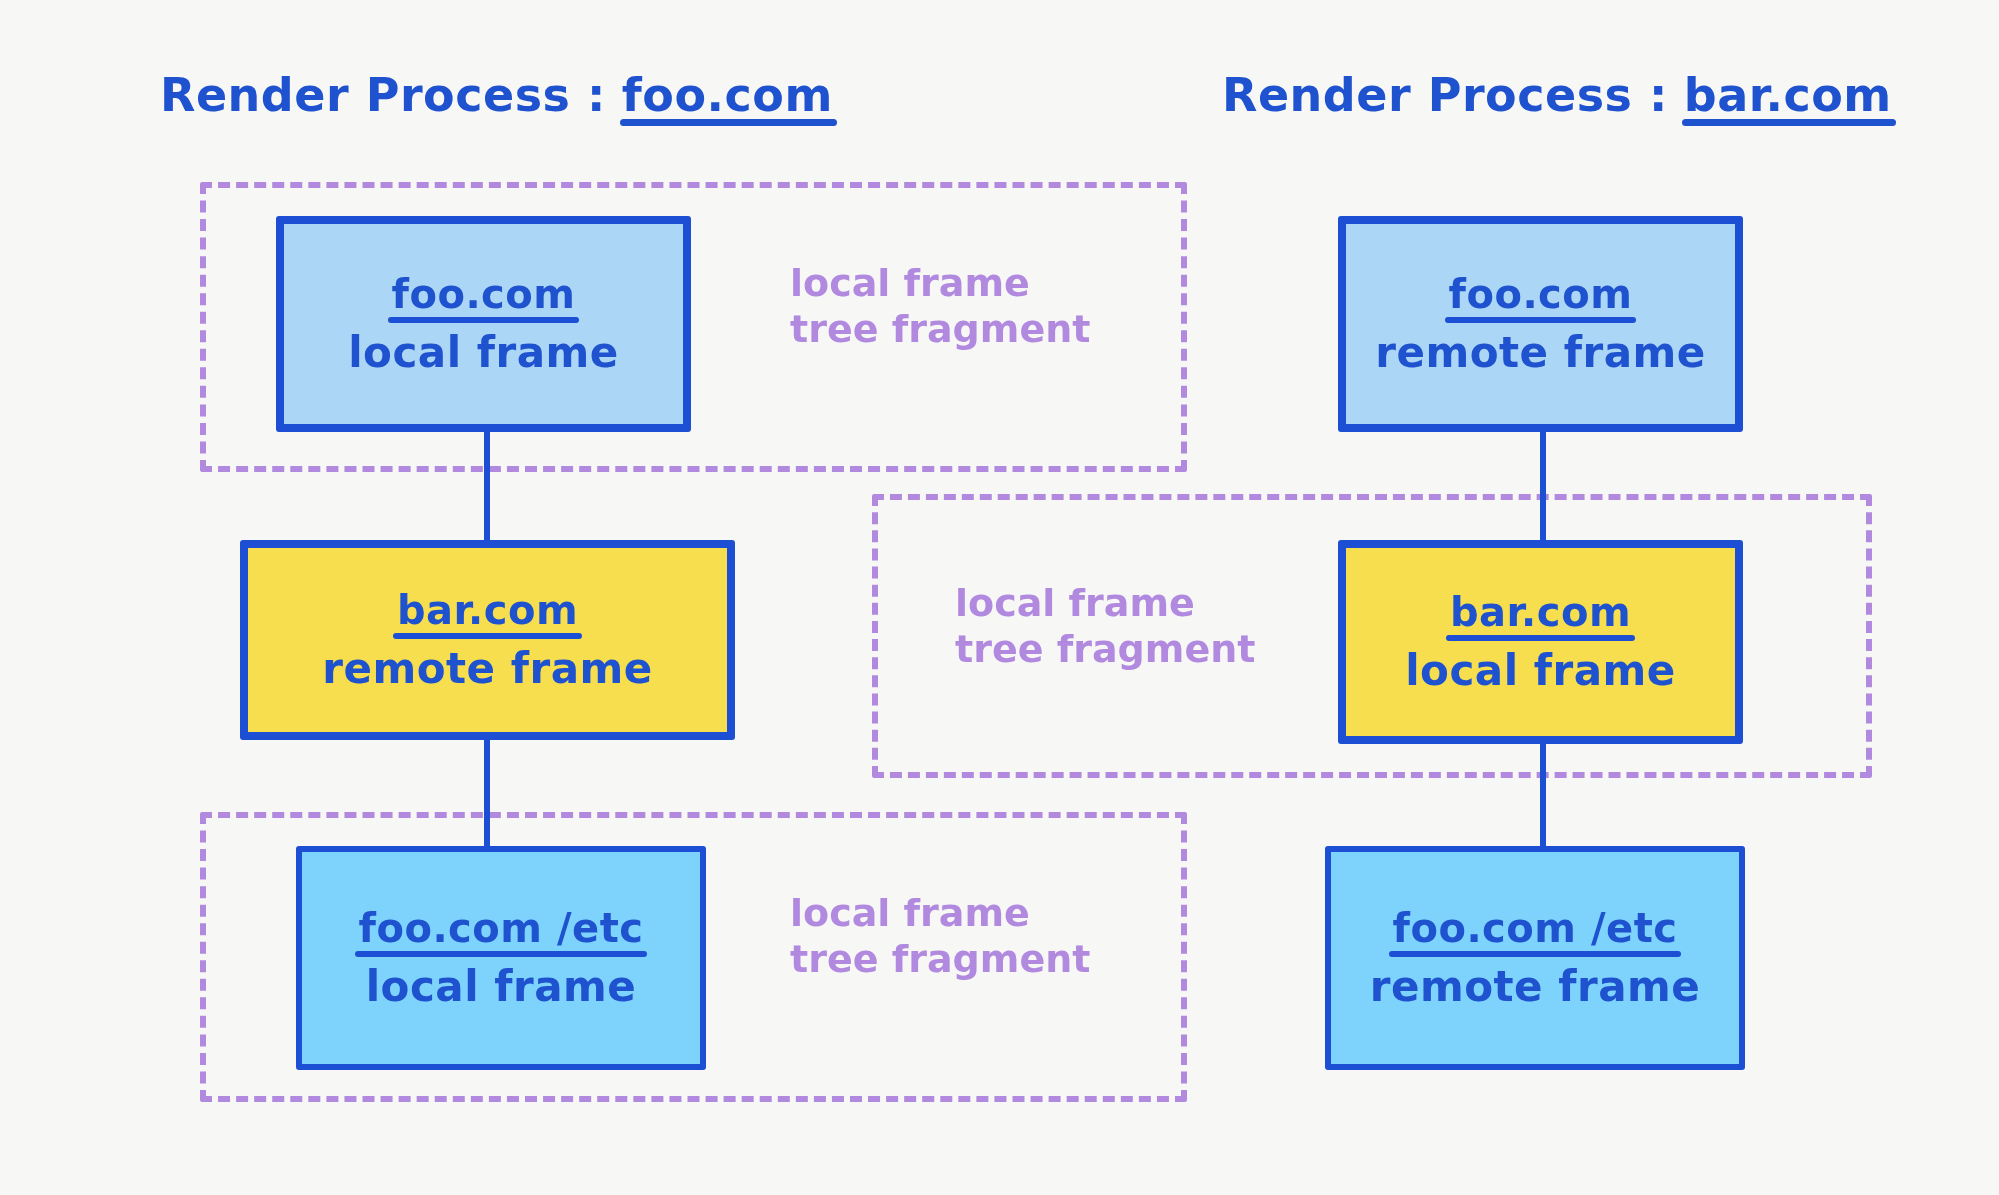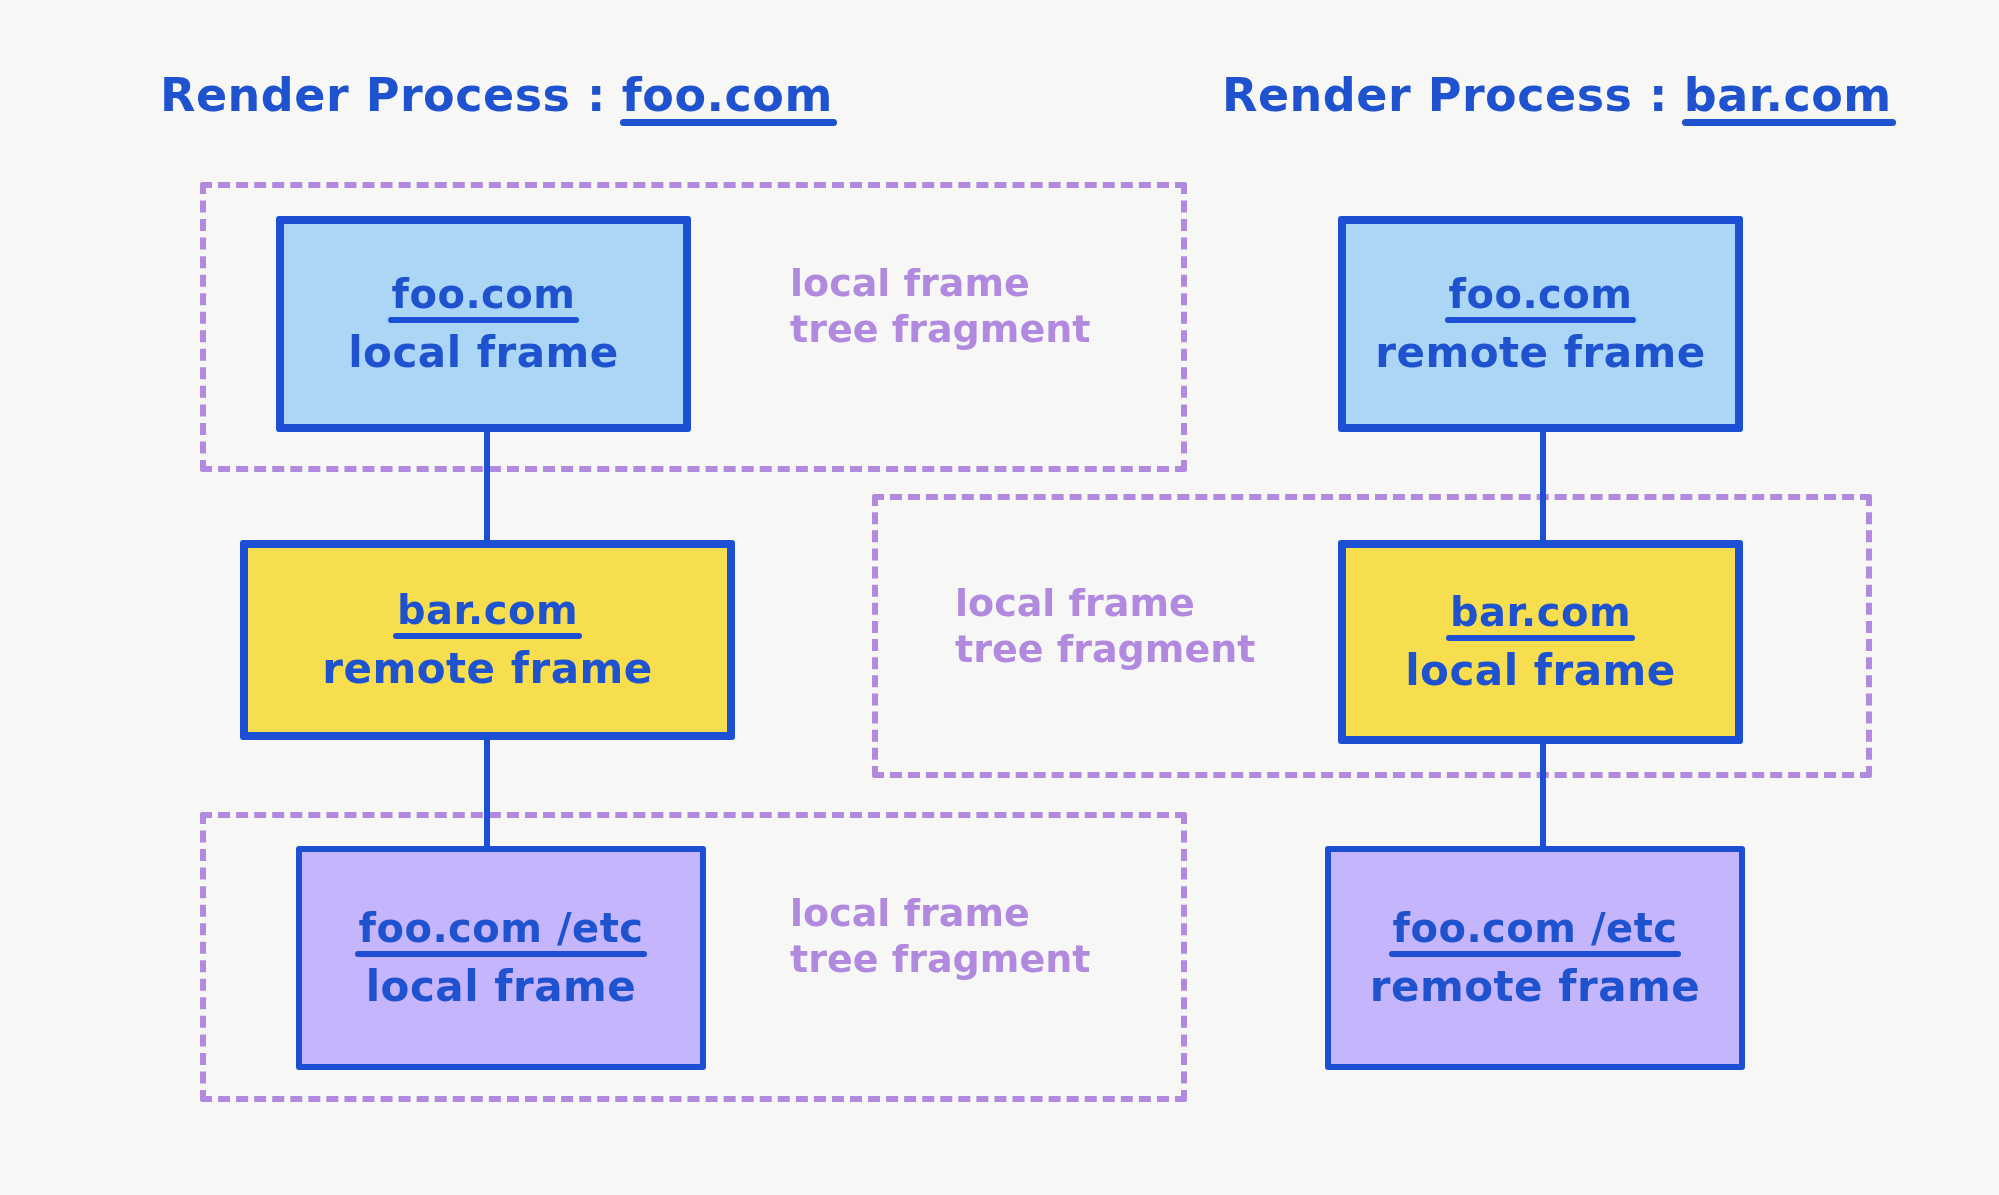--- a/index.html
+++ b/index.html
@@ -78,21 +78,21 @@
     justify-content: center;
     text-align: center;
     color: #1f52cf;
     font-family: "DejaVu Sans", sans-serif;
     font-weight: 700;
     border: 8px solid #1c4fd4;
     border-radius: 3px;
     z-index: 3;
   }
   .frame-box.fill-blue   { background: #abd6f5; }
-  .frame-box.fill-lblue  { background: #c4b5fd; border-width: 6px; }
+  .frame-box.fill-lblue  { background: #7dd3fc; border-width: 6px; }
   .frame-box.fill-yellow { background: #f7de4e; }
 
   .frame-url {
     position: relative;
     font-size: 40px;
     line-height: 1.05;
     letter-spacing: 0.5px;
     padding: 0 6px 10px 6px;
     margin-bottom: 6px;
     white-space: nowrap;

